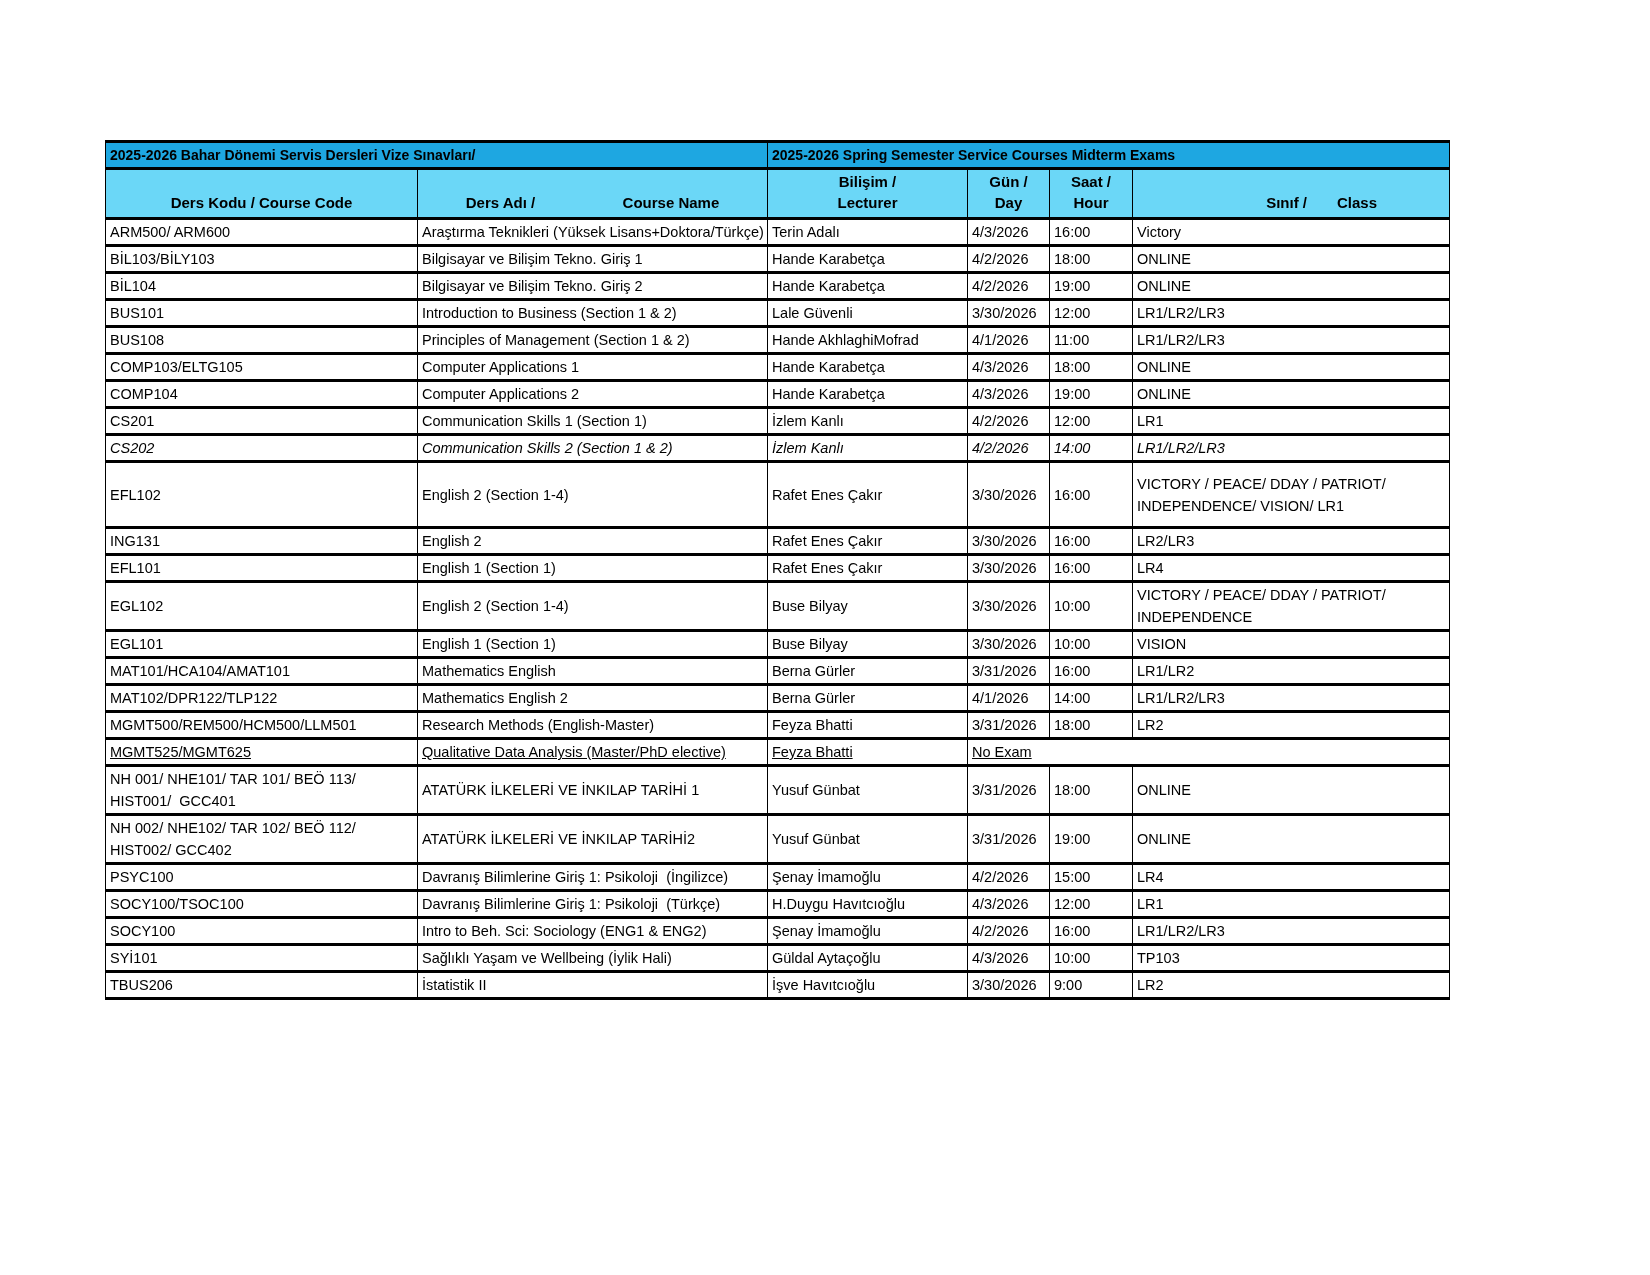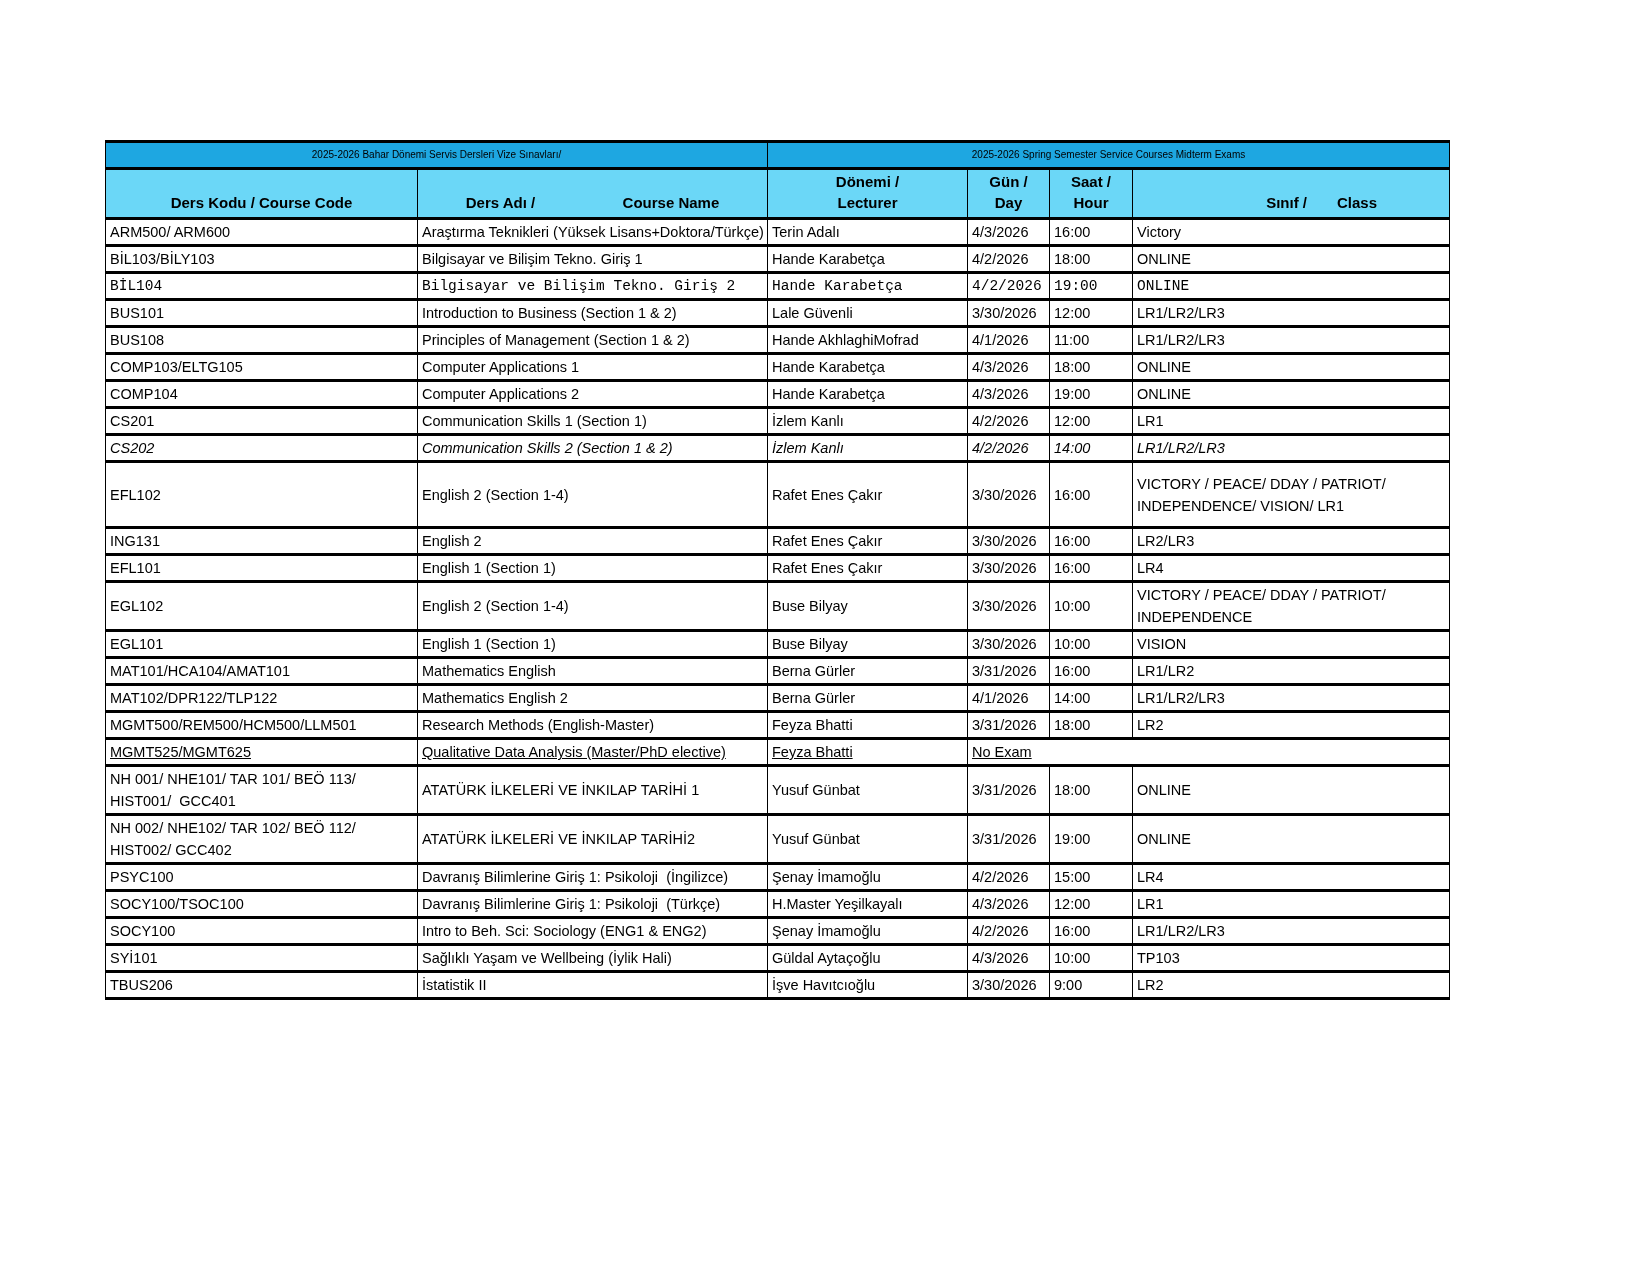--- a/index.html
+++ b/index.html
@@ -31,23 +31,22 @@
     font-size: 14.5px;
     line-height: 22px;
     padding: 1px 4px;
     vertical-align: middle;
     overflow: hidden;
     text-align: left;
   }
   
   tr.title-row td {
     background: var(--title-bg);
-    font-weight: normal;
-    text-align: center;
-    font-size: 10px;
+    font-weight: bold;
+    font-size: 14px;
     line-height: 20px;
     padding: 2px 4px;
   }
   
   tr.header-row th {
     background: var(--header-bg);
     font-weight: bold;
     text-align: center;
     vertical-align: bottom;
     font-size: 15px;
@@ -86,21 +85,21 @@
       </tr>
       <tr class="header-row" style="height:45px">
         <th>Ders Kodu / Course Code</th>
         <th>
           <div class="h-split">
             <span>Ders Adı /</span>
             <span>Course Name</span>
           </div>
         </th>
         <th>
-          <div>Dönemi /</div>
+          <div>Bilişim /</div>
           <div>Lecturer</div>
         </th>
         <th>
           <div>Gün /</div>
           <div>Day</div>
         </th>
         <th>
           <div>Saat /</div>
           <div>Hour</div>
         </th>
@@ -121,21 +120,21 @@
           <td class="c-class">Victory</td>
         </tr>
         <tr style="height: 23px;">
           <td class="c-code">BİL103/BİLY103</td>
           <td class="c-name">Bilgisayar ve Bilişim Tekno. Giriş 1</td>
           <td class="c-lect">Hande Karabetça</td>
           <td class="c-day">4/2/2026</td>
           <td class="c-hour">18:00</td>
           <td class="c-class">ONLINE</td>
         </tr>
-        <tr style="height: 23px; font-family: Liberation Mono, monospace;">
+        <tr style="height: 23px;">
           <td class="c-code">BİL104</td>
           <td class="c-name">Bilgisayar ve Bilişim Tekno. Giriş 2</td>
           <td class="c-lect">Hande Karabetça</td>
           <td class="c-day">4/2/2026</td>
           <td class="c-hour">19:00</td>
           <td class="c-class">ONLINE</td>
         </tr>
         <tr style="height: 23px;">
           <td class="c-code">BUS101</td>
           <td class="c-name">Introduction to Business (Section 1 &amp; 2)</td>
@@ -274,21 +273,21 @@
           <td class="c-code">PSYC100</td>
           <td class="c-name">Davranış Bilimlerine Giriş 1: Psikoloji  (İngilizce)</td>
           <td class="c-lect">Şenay İmamoğlu</td>
           <td class="c-day">4/2/2026</td>
           <td class="c-hour">15:00</td>
           <td class="c-class">LR4</td>
         </tr>
         <tr style="height: 23px;">
           <td class="c-code">SOCY100/TSOC100</td>
           <td class="c-name">Davranış Bilimlerine Giriş 1: Psikoloji  (Türkçe)</td>
-          <td class="c-lect">H.Master Yeşilkayalı</td>
+          <td class="c-lect">H.Duygu Havıtcıoğlu</td>
           <td class="c-day">4/3/2026</td>
           <td class="c-hour">12:00</td>
           <td class="c-class">LR1</td>
         </tr>
         <tr style="height: 23px;">
           <td class="c-code">SOCY100</td>
           <td class="c-name">Intro to Beh. Sci: Sociology (ENG1 &amp; ENG2)</td>
           <td class="c-lect">Şenay İmamoğlu</td>
           <td class="c-day">4/2/2026</td>
           <td class="c-hour">16:00</td>

